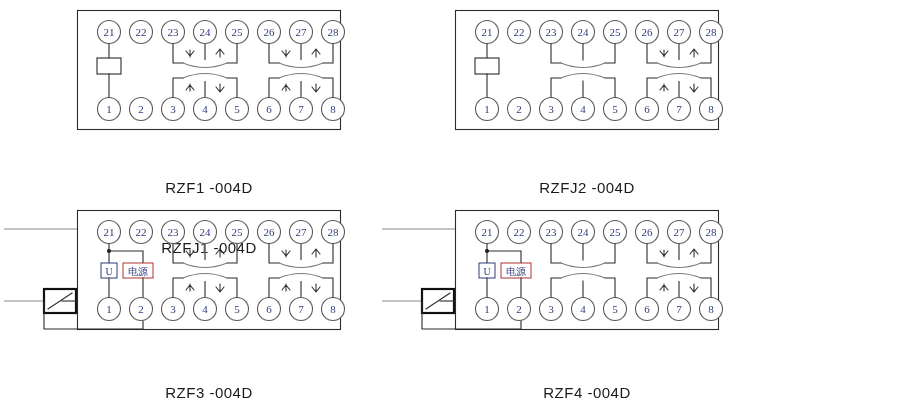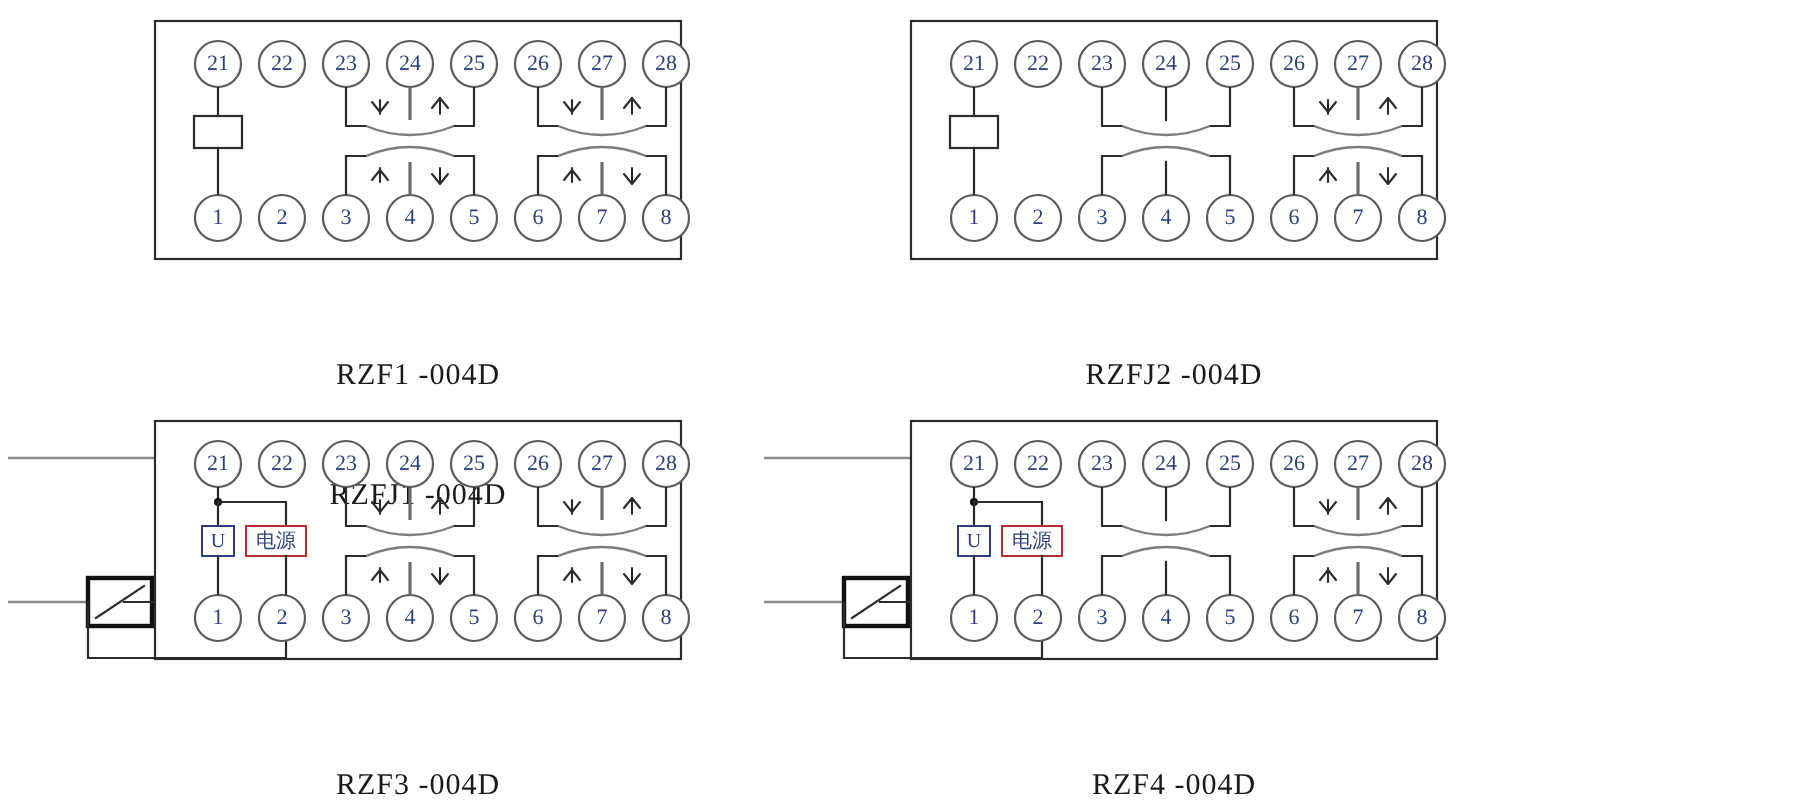--- a/index.html
+++ b/index.html
@@ -1,19 +1,19 @@
 <!DOCTYPE html>
 <html><head>
 <meta charset="utf-8">
 <style>
   html,body{margin:0;padding:0;background:#ffffff;}
   body{width:900px;height:401px;position:relative;font-family:"Liberation Serif",serif;}
   .stage{position:absolute;left:0;top:0;width:828px;height:401px;}
   .diagram{position:absolute;}
-  .caption{position:absolute;text-align:center;font-family:Liberation Serif, serif;font-size:15px;color:#1a1a1a;line-height:20px;letter-spacing:.5px;white-space:pre;}
+  .caption{position:absolute;text-align:center;font-family:Liberation Sans, sans-serif;font-size:15px;color:#1a1a1a;line-height:20px;letter-spacing:.5px;white-space:pre;}
   svg{display:block;overflow:visible;}
   .panel{fill:none;stroke:#2b2b2b;stroke-width:1.1;}
   .term{fill:#ffffff;stroke:#5a5a5a;stroke-width:1.1;}
   .termtxt{font-family:"Liberation Serif",serif;font-size:11px;fill:#2f3d7a;text-anchor:middle;dominant-baseline:central;}
   .wire{stroke:#2b2b2b;stroke-width:1.1;fill:none;stroke-linecap:square;}
   .polewire{stroke:#6e6e6e;stroke-width:1.6;fill:none;}
   .blade{stroke:#7d7d7d;stroke-width:1.2;fill:none;}
   .arrow{stroke:#2b2b2b;stroke-width:1.05;fill:none;stroke-linecap:round;}
   .coilbox{fill:#ffffff;stroke:#2b2b2b;stroke-width:1.1;}
   .lbox{fill:#ffffff;stroke:#2f3d7a;stroke-width:1;}

